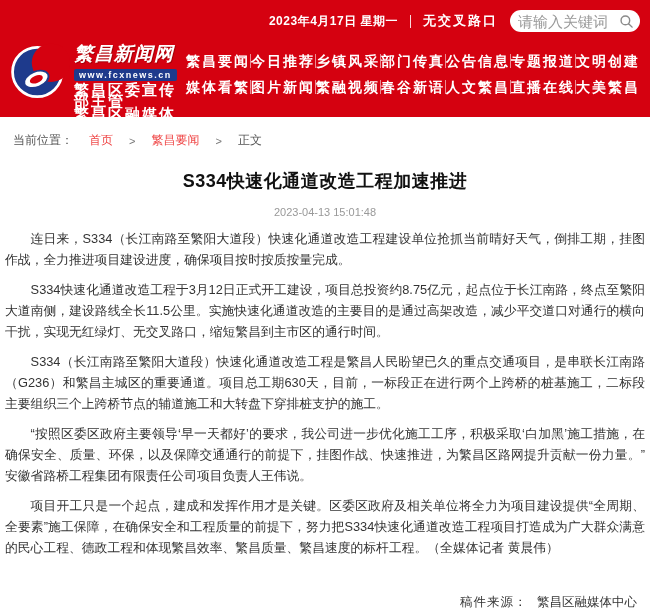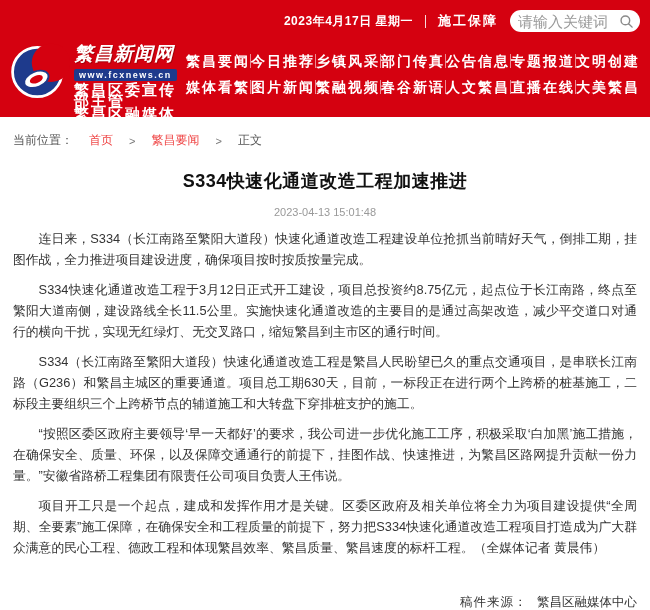--- a/index.html
+++ b/index.html
@@ -53,21 +53,21 @@
 
   
   .breadcrumb {
     padding:15px 13px 6px 13px; font-size:12px; color:#555;
     display:flex; align-items:center; gap:16px;
   }
   .crumb-link { color:#ef4444; text-decoration:none; cursor:pointer; }
   .crumb-sep { color:#777; font-size:11px; }
 
   
-  .article { padding:0 13px; }
+  .article { padding:0 5px; }
   .article-title {
     text-align:center; font-size:18px; font-weight:bold; color:#111;
     margin-top:14px; letter-spacing:.5px;
   }
   .article-date { text-align:center; font-size:11px; color:#999; margin-top:13px; }
   .article-body { margin-top:10px; }
   .article-body p {
     font-size:12.8px; color:#333; line-height:21px; text-align:justify;
     text-indent:2em; margin-top:9px;
   }
@@ -78,21 +78,21 @@
   .meta-label { letter-spacing:1px; }
   .meta-value { margin-left:6px; }
 </style>
 </head>
 <body>
 
 <header class="site-header">
   <div class="topbar">
     <span class="topbar-date">2023年4月17日 星期一</span>
     <span class="topbar-divider"></span>
-    <a class="old-version">施工保障</a>
+    <a class="old-version">无交叉路口</a>
     <div class="search-box">
       <input type="text" placeholder="请输入关键词" style="">
       <svg class="search-icon" viewBox="0 0 16 16">
         <circle cx="6.8" cy="6.8" r="4.6" fill="none" stroke="#8a8a8a" stroke-width="1.5"></circle>
         <line x1="10.3" y1="10.3" x2="14" y2="14" stroke="#8a8a8a" stroke-width="1.5" stroke-linecap="round"></line>
       </svg>
     </div>
   </div>
 
   <div class="header-main">

